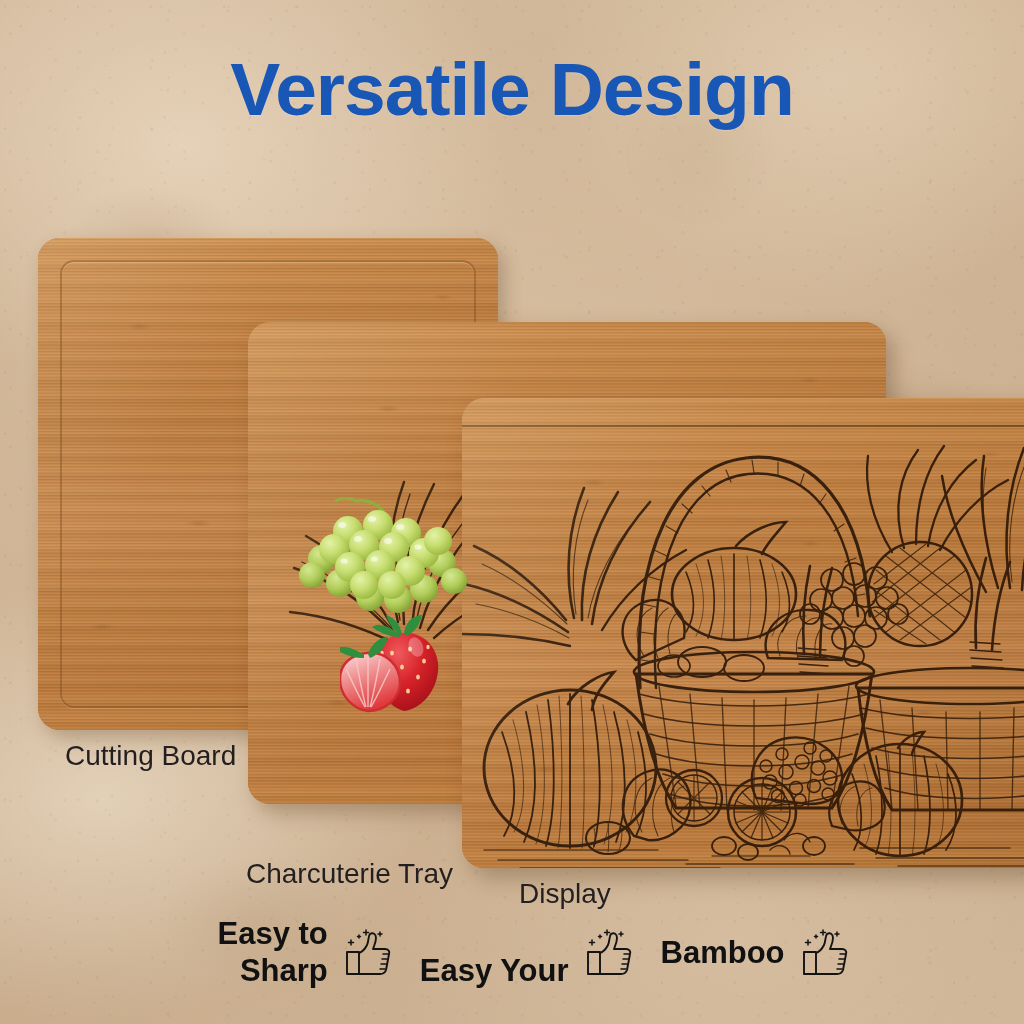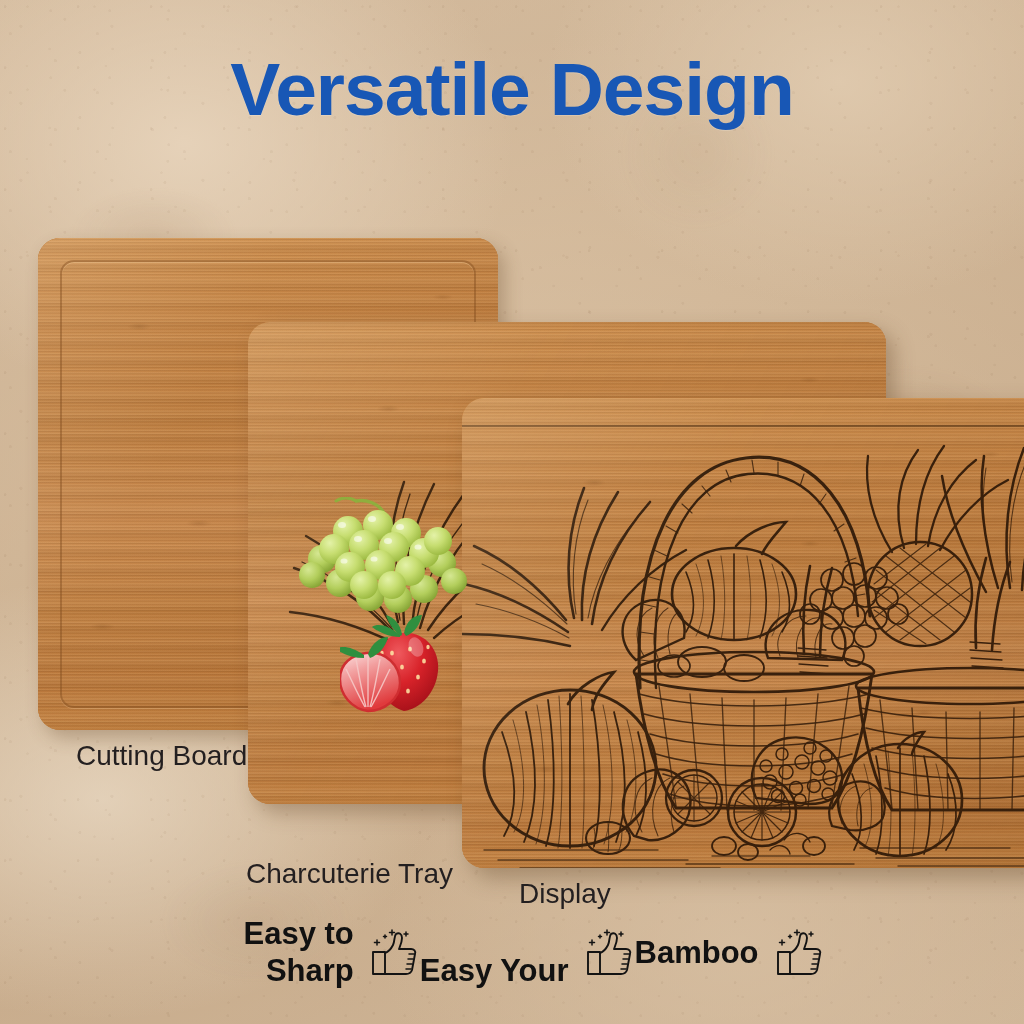--- a/index.html
+++ b/index.html
@@ -169,34 +169,35 @@
   
   .caption {
     position: absolute;
     z-index: 8;
     font-size: 28px;
     line-height: 1;
     font-weight: 400;
     color: #231f20;
     white-space: nowrap;
   }
-  #caption-cutting      { left: 76px;  top: 742px; }
+  #caption-cutting      { left: 65px;  top: 742px; }
   #caption-charcuterie  { left: 246px; top: 818px; margin-top: 42px; }
   #caption-display      { left: 519px; top: 880px; text-align: right; }
 
   
   .features {
     position: absolute;
     z-index: 9;
     left: 0; right: 0;
     top: 908px;
     height: 90px;
     display: flex;
     align-items: center;
     justify-content: center;
+    gap: 26px;
     padding: 0 56px;
     box-sizing: border-box;
     margin-left: 44px;
   }
   .feature {
     display: flex;
     align-items: center;
     gap: 14px;
   }
   .feature-text {

